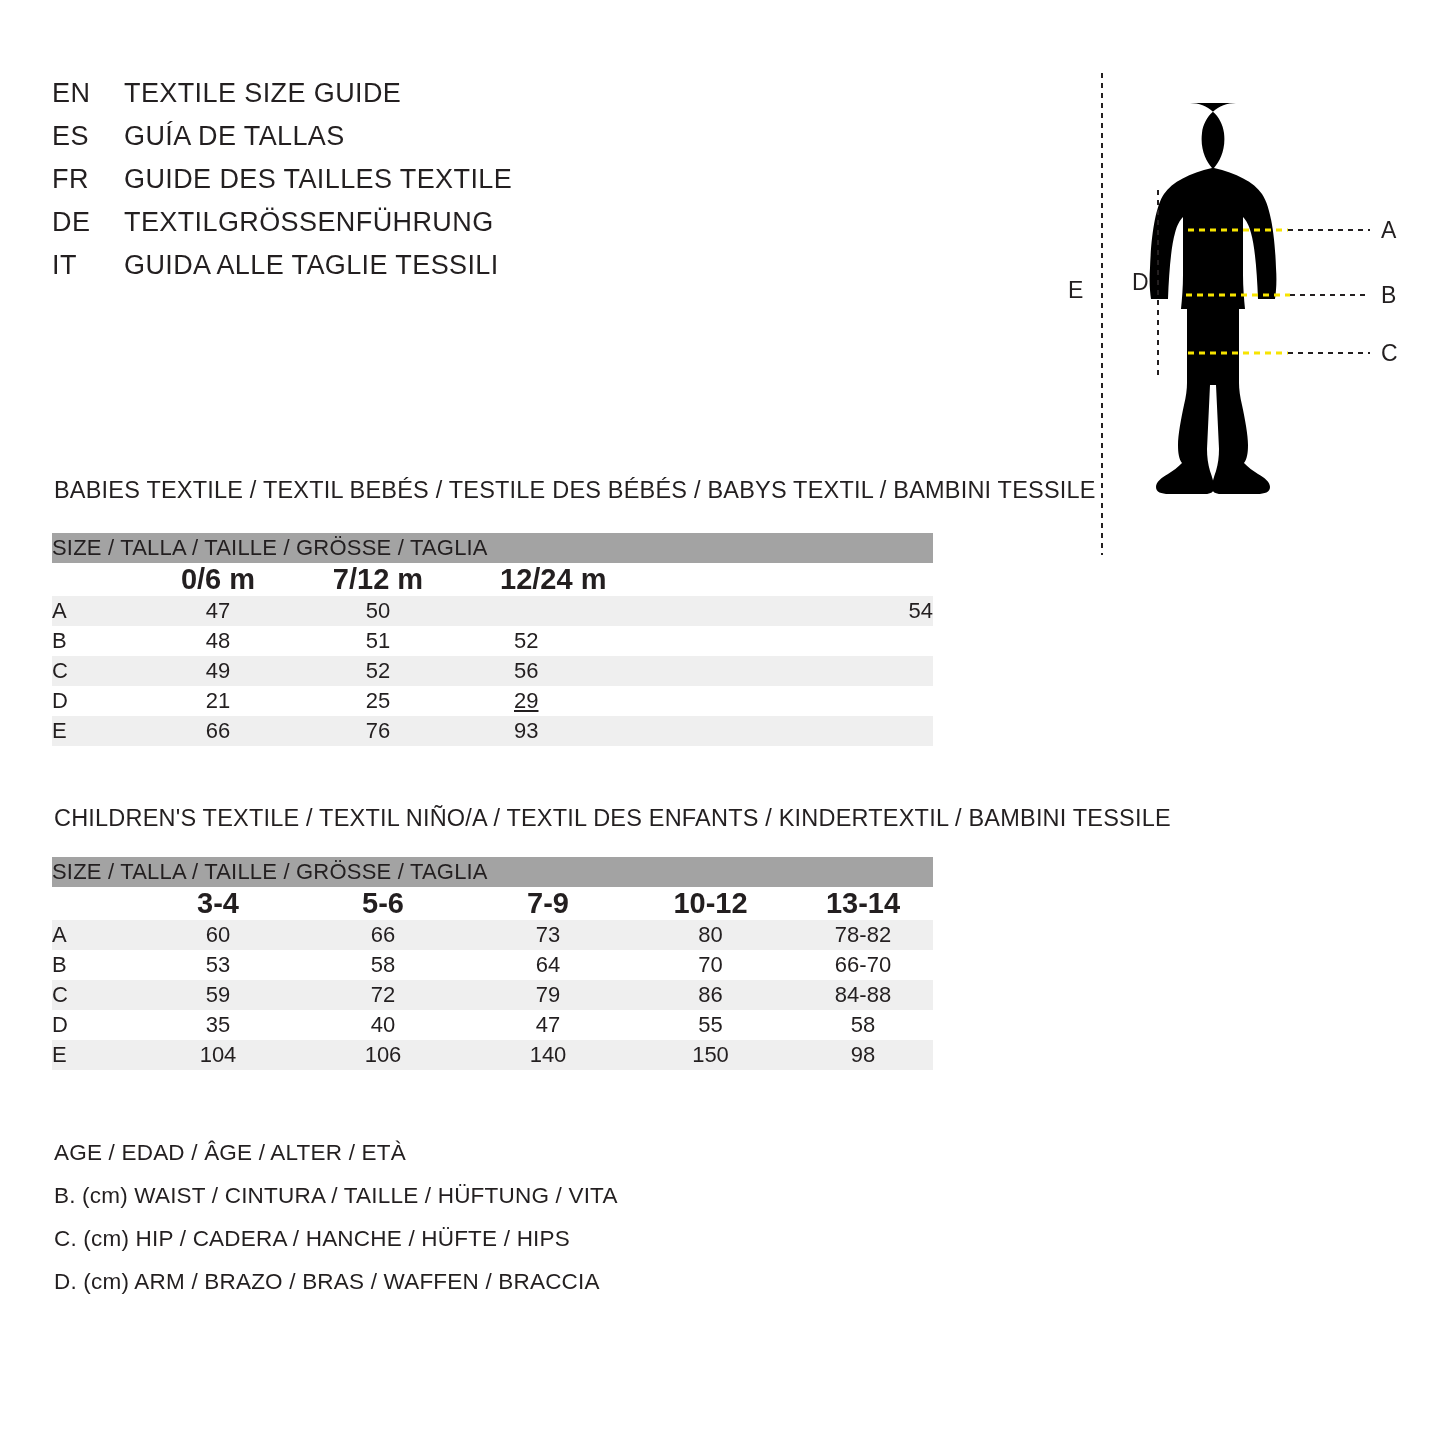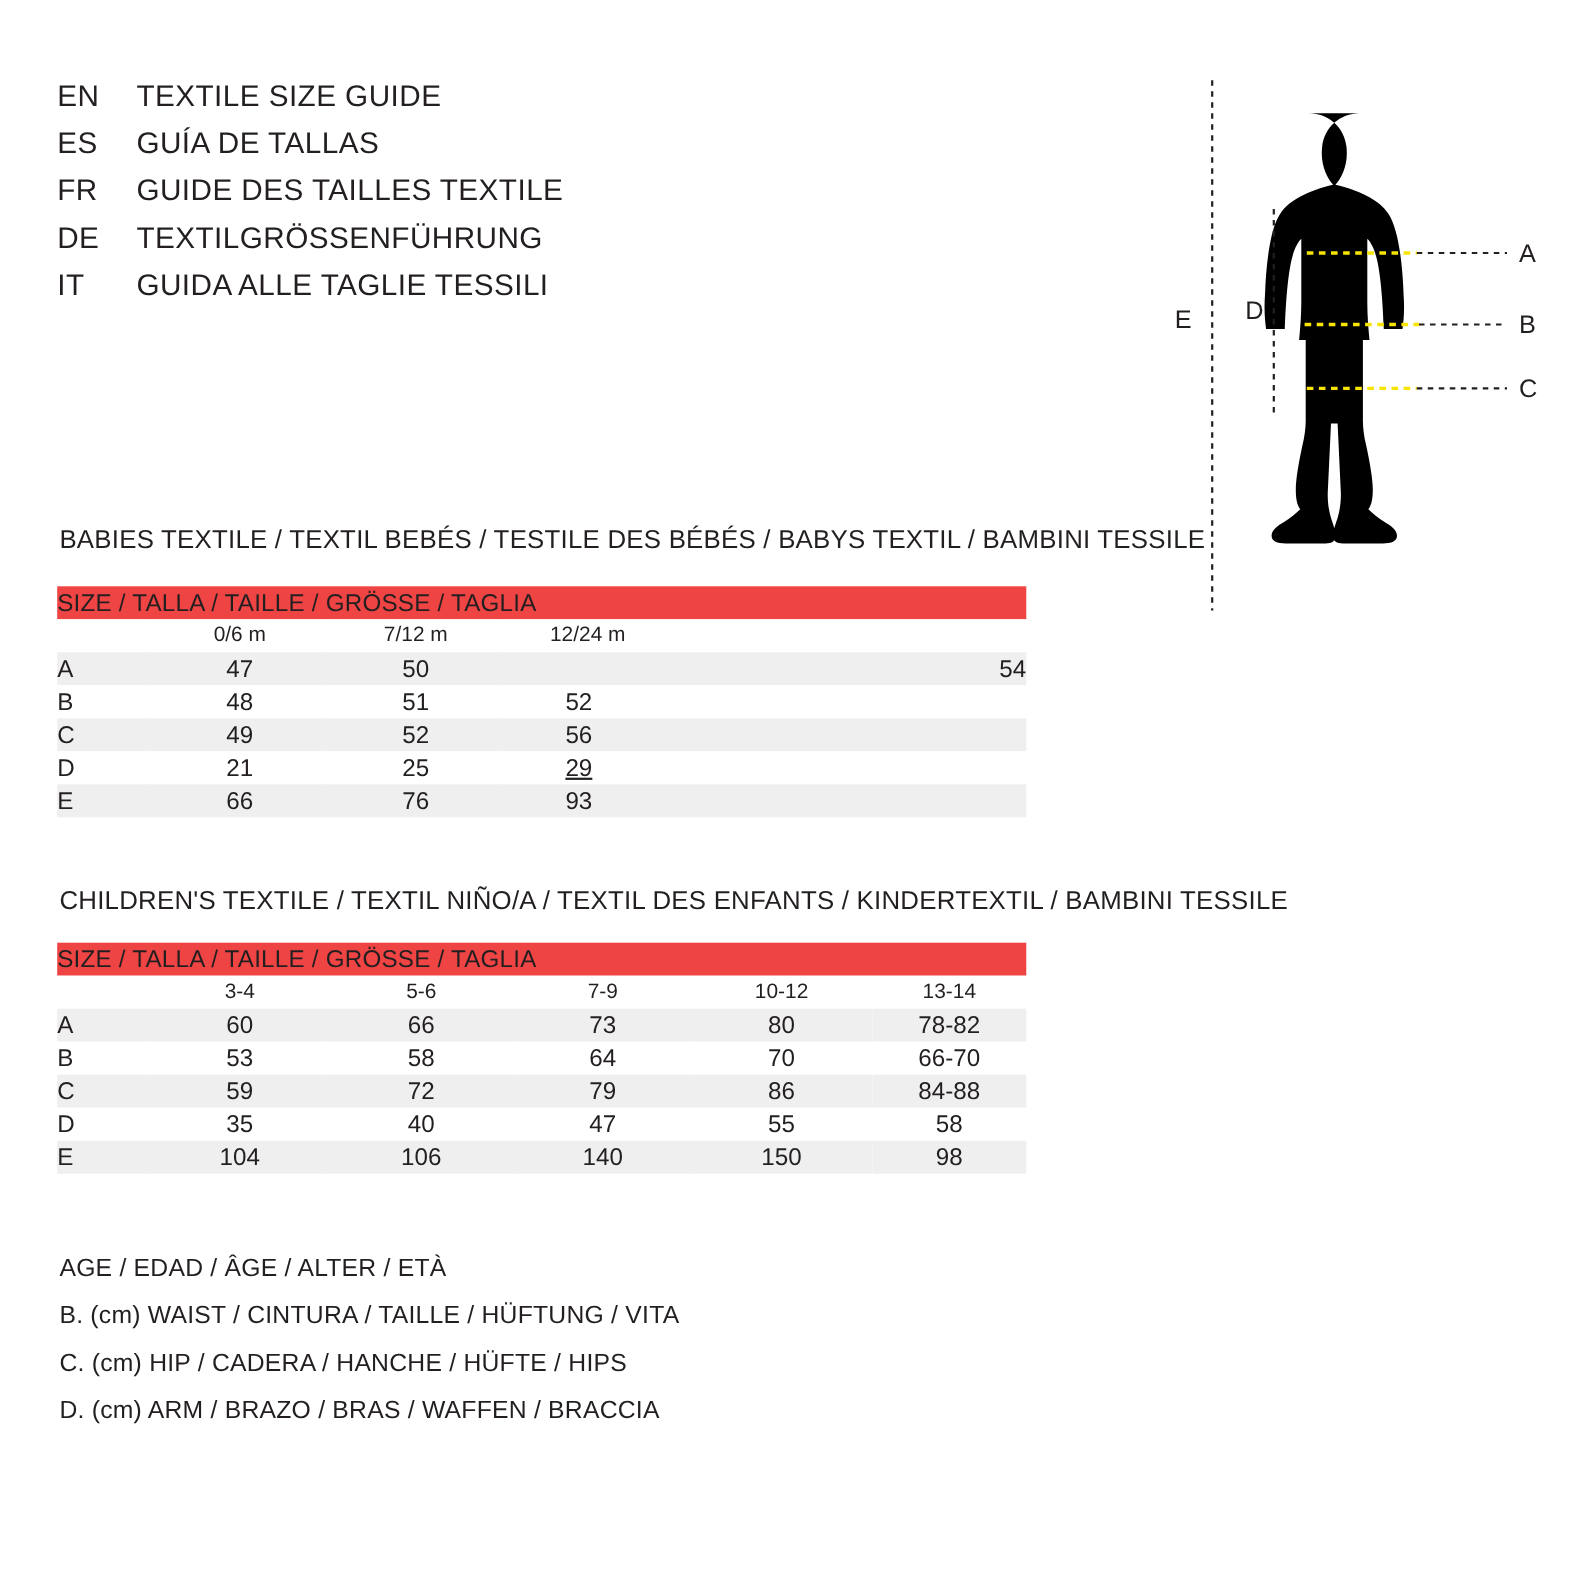--- a/index.html
+++ b/index.html
@@ -18,21 +18,21 @@
 
   
   .header {
     position: absolute;
     left: 52px;
     top: 66px;
     width: 700px;
   }
   .lang-row {
     display: flex;
-    align-items: center;
+    align-items: flex-end;
     height: 43px;
     font-size: 27px;
     letter-spacing: 0.4px;
   }
   .lang-code {
     width: 72px;
     flex: 0 0 72px;
   }
   .lang-title {
     flex: 1 1 auto;
@@ -67,39 +67,40 @@
     border-collapse: collapse;
     font-size: 22px;
     table-layout: fixed;
   }
   table.size-table td {
     padding: 0;
     height: 30px;
     vertical-align: middle;
   }
   .tbl-title-row td {
-    background: #ef4444;
+    background: #a3a3a3;
     height: 32px;
     font-size: 22px;
     padding-left: 8px;
     letter-spacing: 0.2px;
     margin-top: 48px;
   }
   .row-shade td { background: #efefef; }
   .row-plain td { background: #ffffff; }
   .rowlabel {
     padding-left: 8px;
     text-align: left;
   }
   .cell {
     text-align: center;
   }
   .hdr-cell {
     text-align: center;
-    font-size: 19px;
+    font-size: 29px;
+    font-weight: bold;
   }
   .hdr-row td { background: #ffffff; height: 34px; }
 
   
   #babies-table {
     left: 52px;
     top: 533px;
     width: 881px;
   }
   

